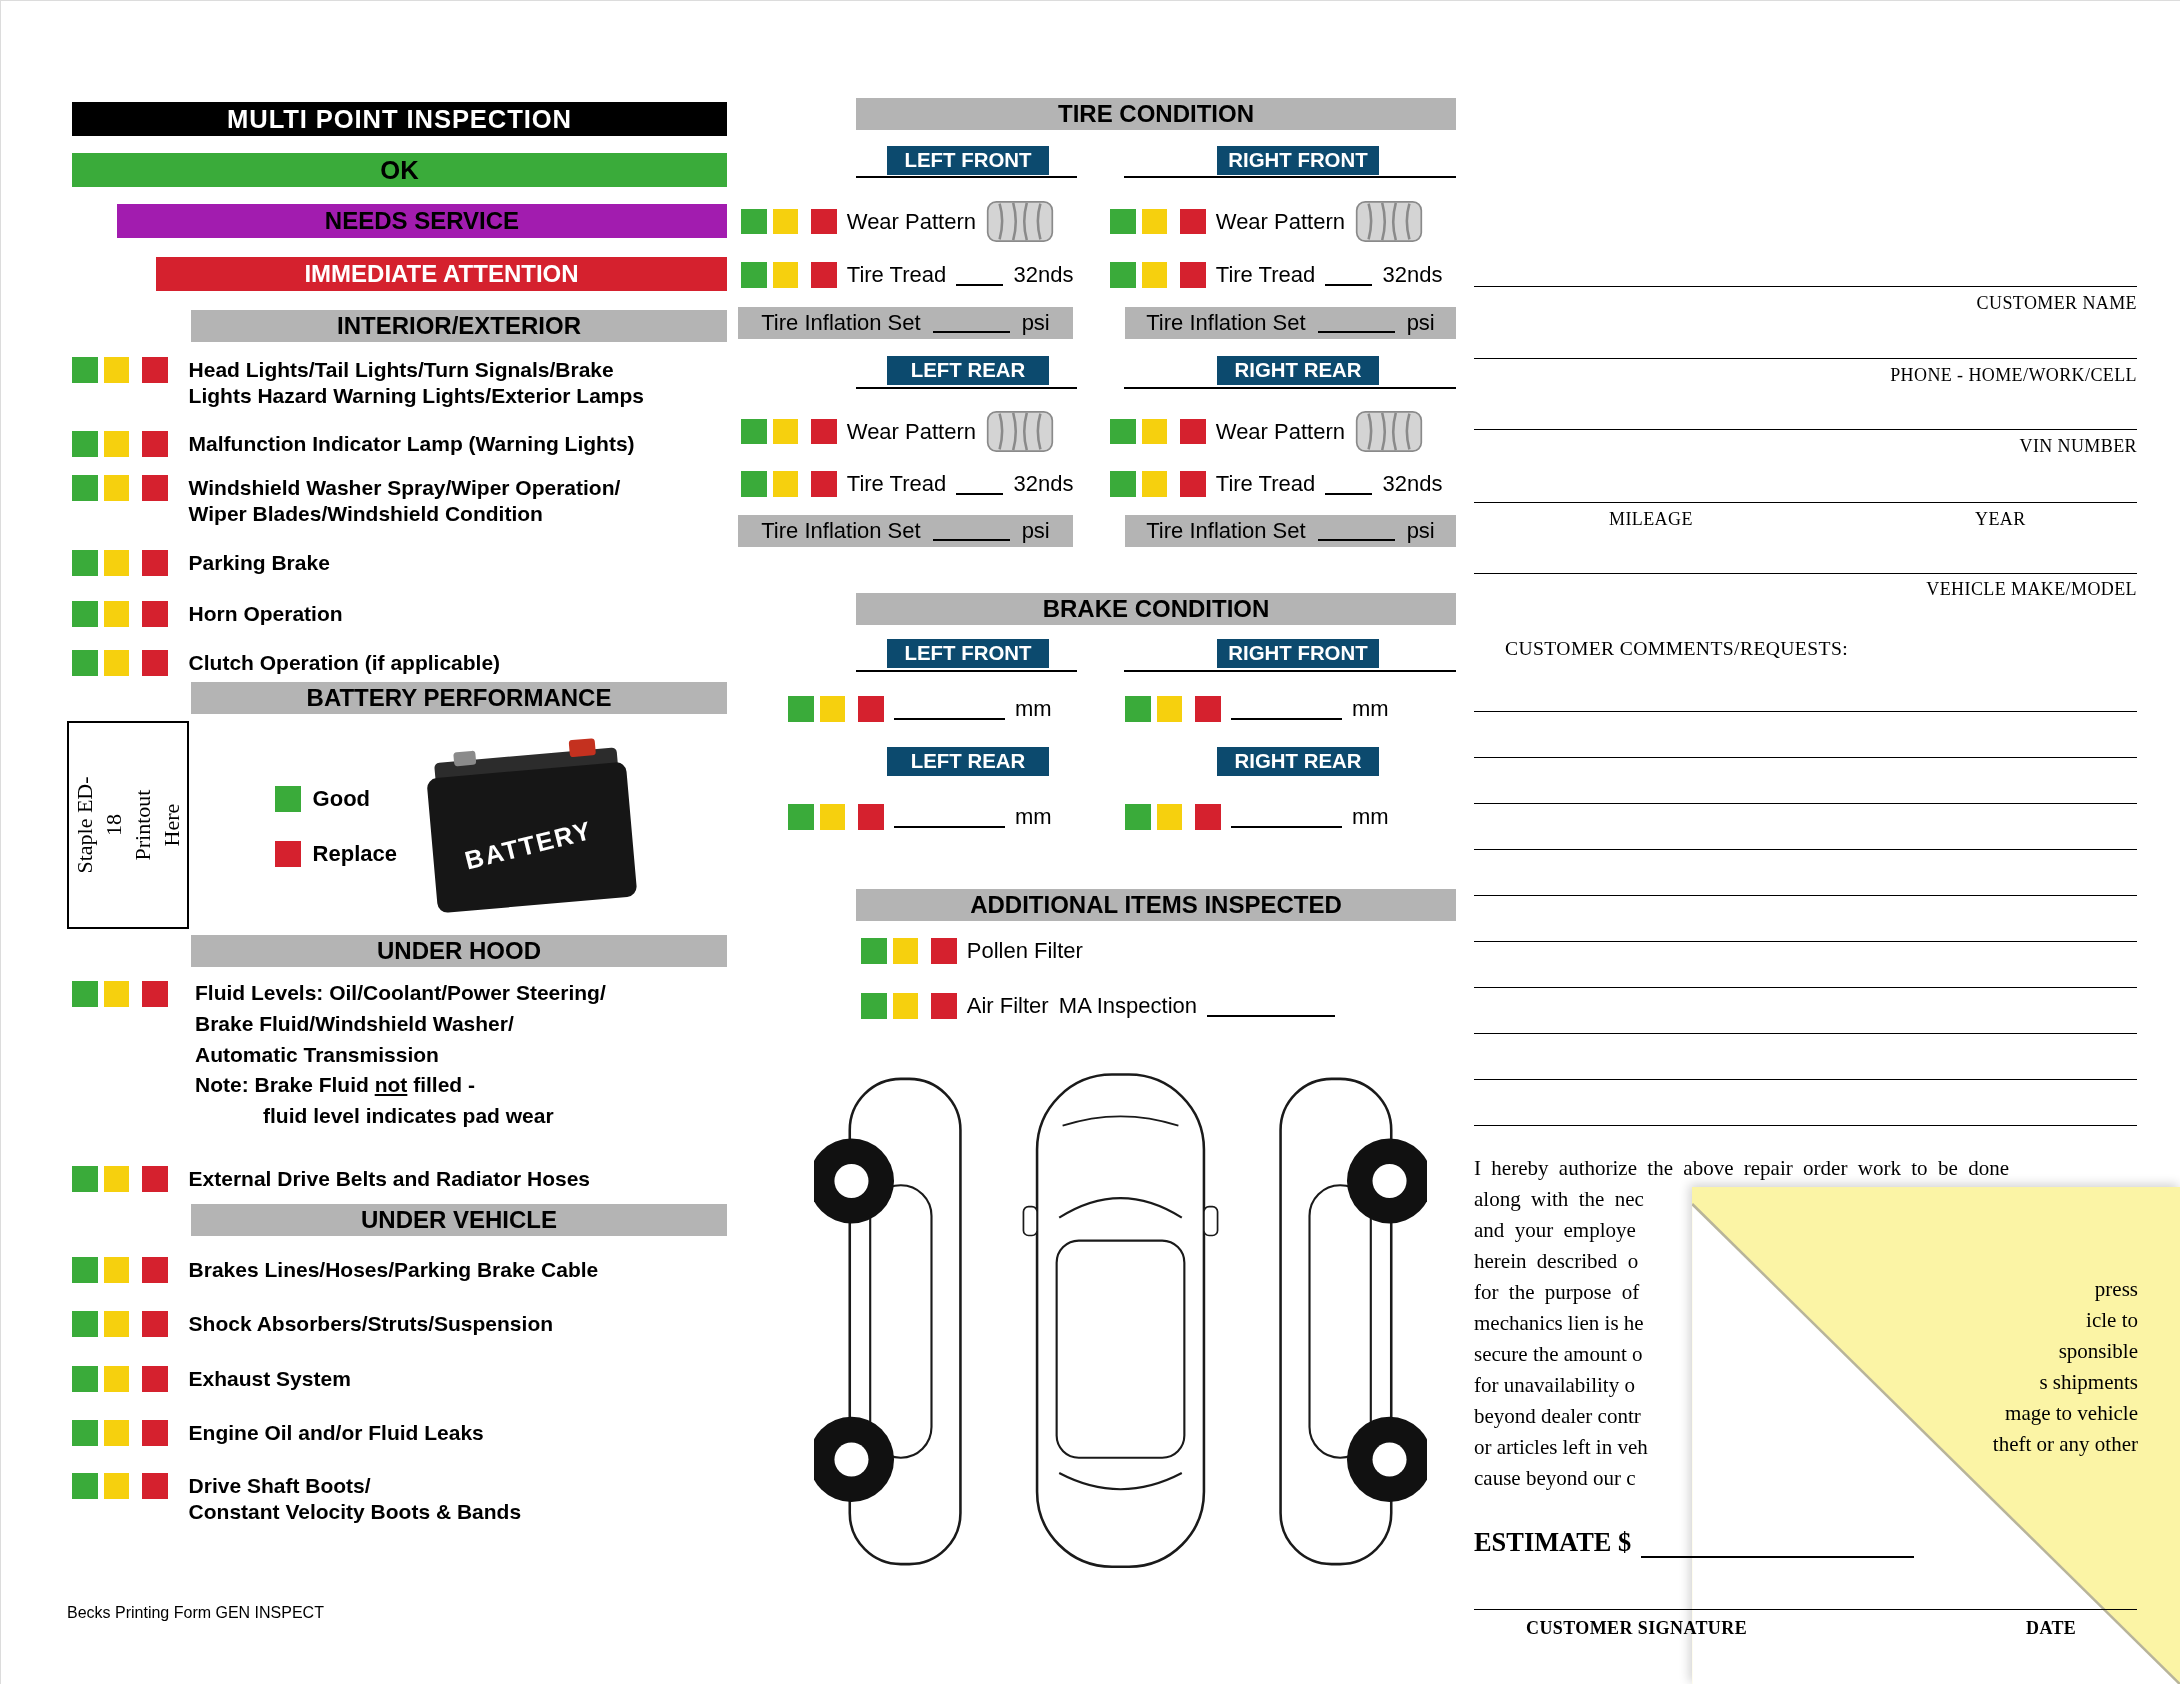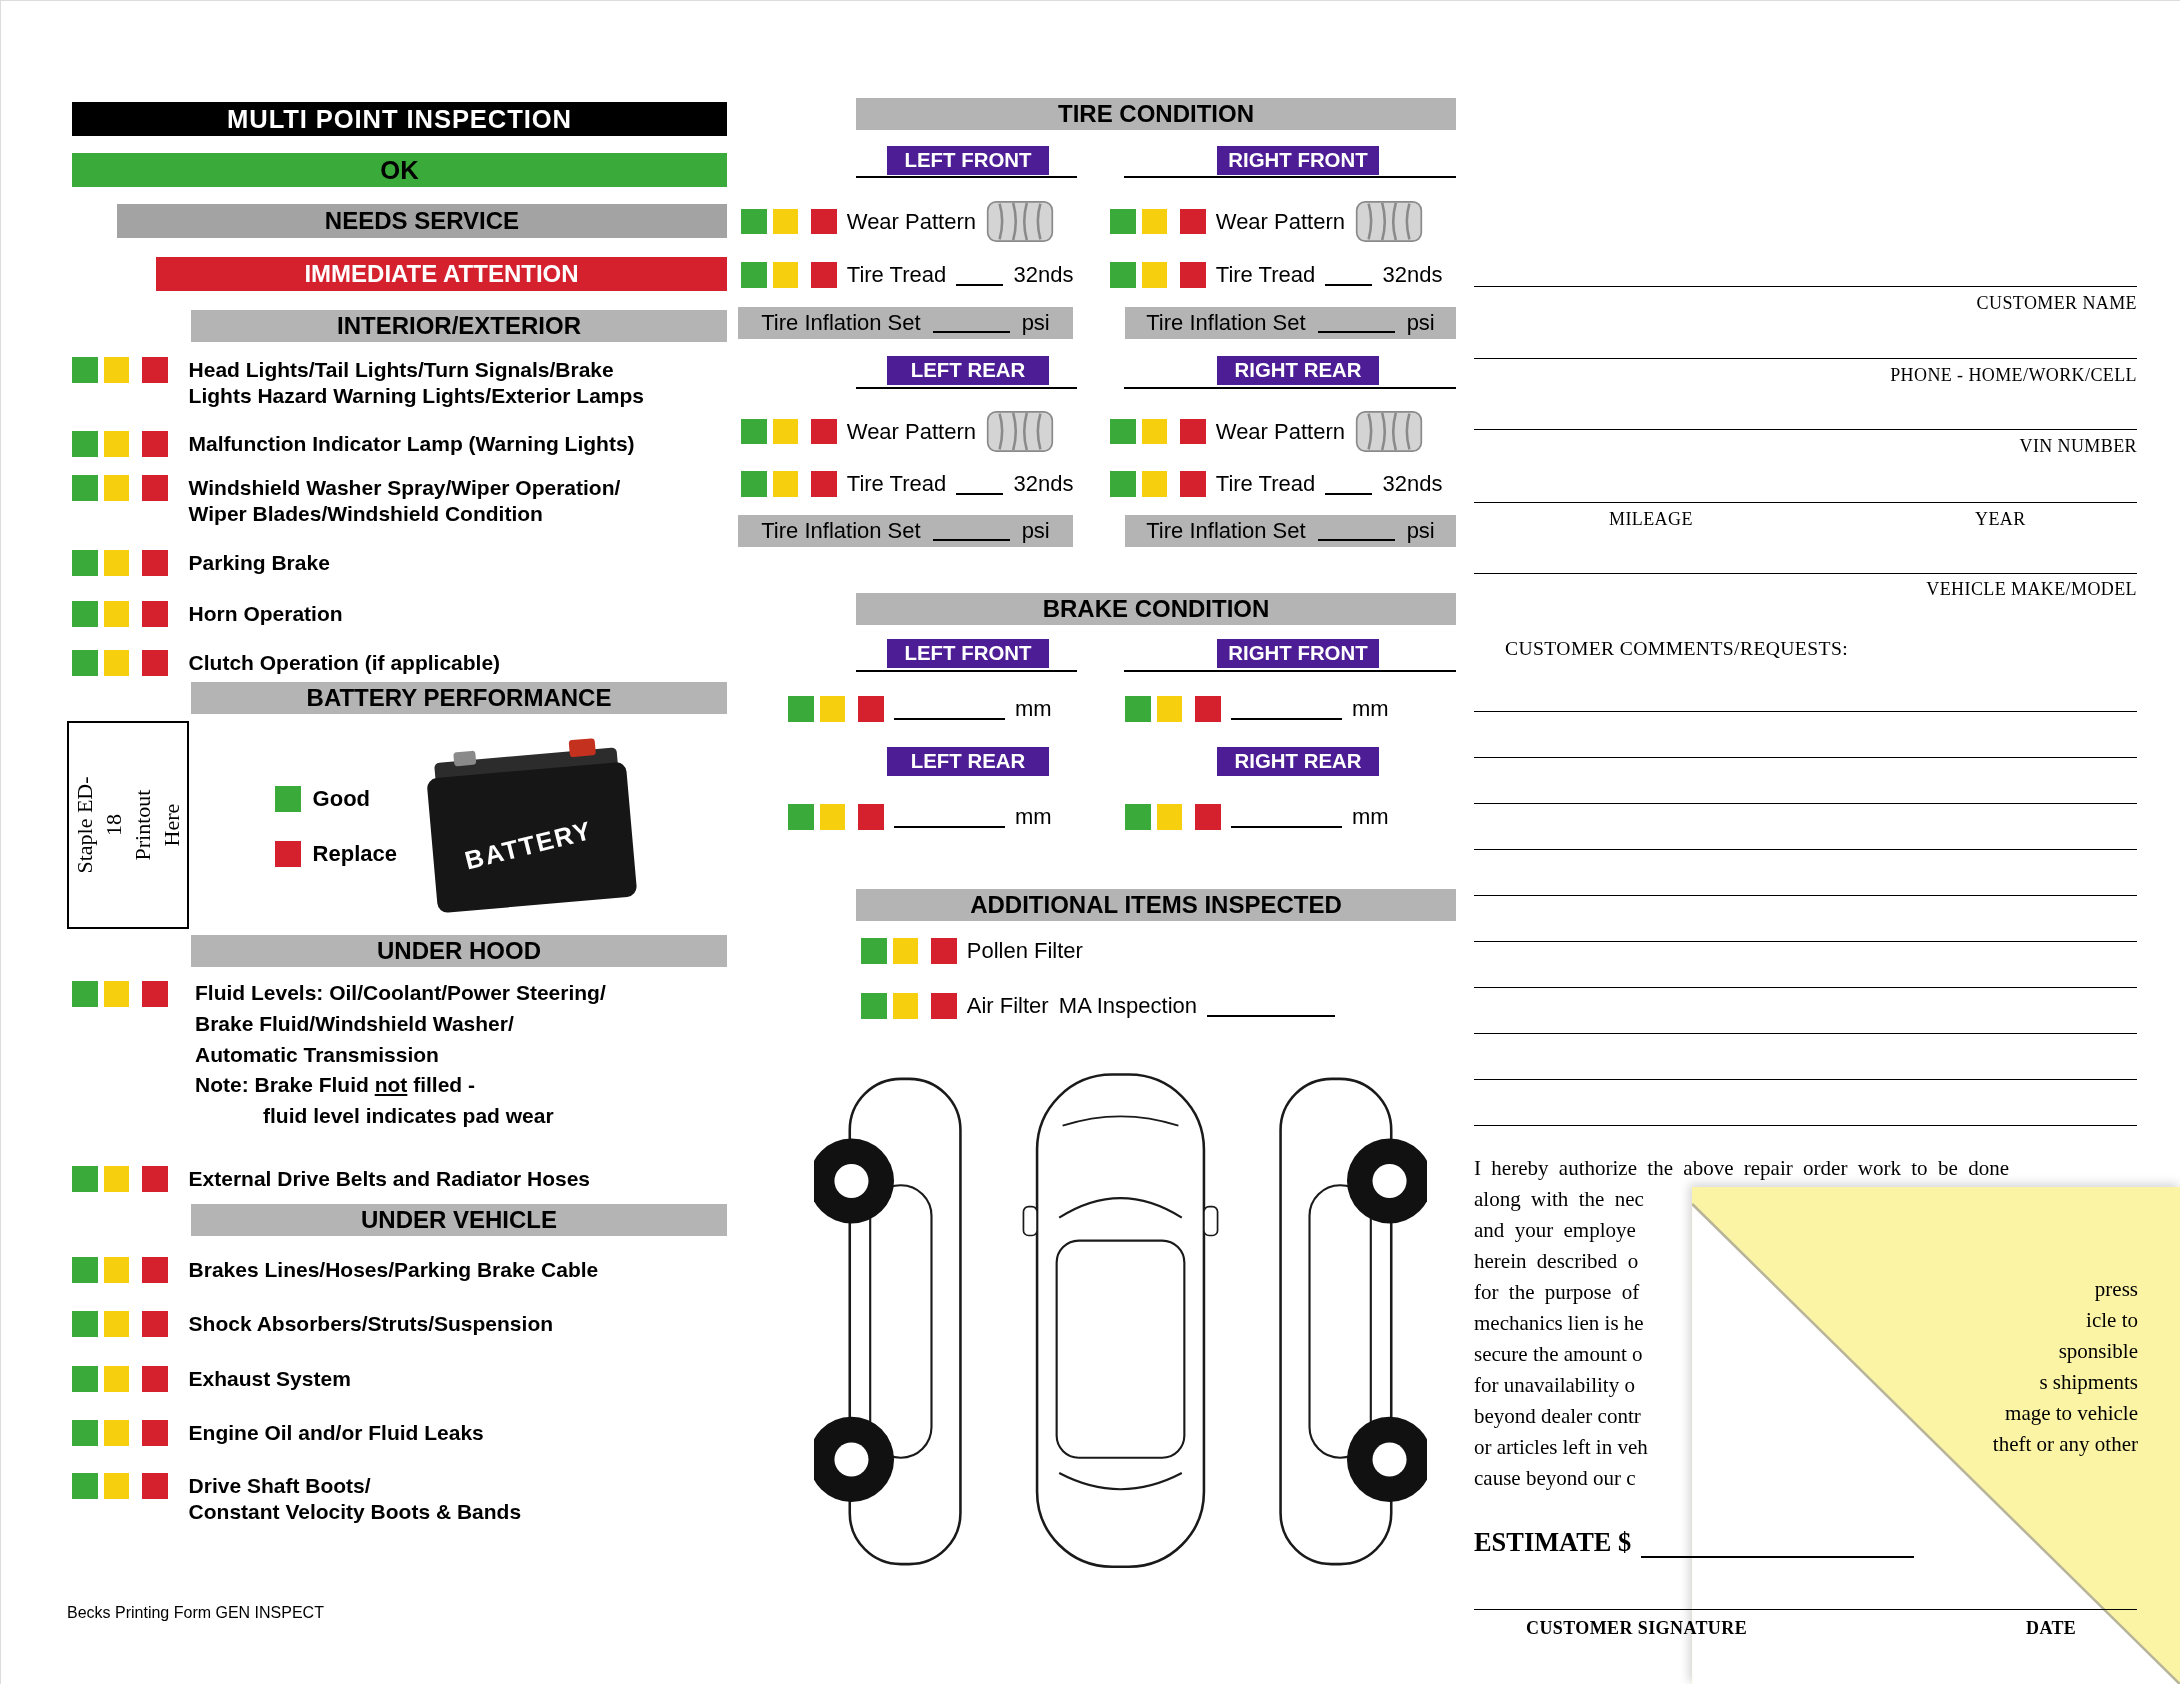--- a/index.html
+++ b/index.html
@@ -3,24 +3,24 @@
 <meta charset="utf-8">
 <style>
   html,body{margin:0;padding:0;background:#fff}
   #page{position:relative;width:2181px;height:1685px;background:#fff;color:#000;
         font-family:"Liberation Sans",sans-serif;overflow:hidden;border:0.9px solid #dcdcdc;box-sizing:border-box}
   .abs{position:absolute}
   
   .bar{position:absolute;display:flex;align-items:center;justify-content:center;font-weight:bold}
   .bar.black{background:#000;color:#fff;font-size:25.6px;letter-spacing:0.9px}
   .bar.green{background:#3AAB3A;color:#000;font-size:25.6px}
-  .bar.yellow{background:#a3a3a3;color:#000;font-size:24px}
+  .bar.yellow{background:#a21caf;color:#000;font-size:24px}
   .bar.red{background:#D5212E;color:#fff;font-size:24px}
   .bar.gray{background:#B4B4B4;color:#000;font-size:24px}
-  .tag{position:absolute;width:162px;height:29px;background:#4c1d95;color:#fff;font-size:20.4px;
+  .tag{position:absolute;width:162px;height:29px;background:#0c4a6e;color:#fff;font-size:20.4px;
        font-weight:bold;display:flex;align-items:center;justify-content:center}
   
   .trio{display:inline-flex;gap:6px;flex:none}
   .trio .sq.r{margin-left:6.8px}
   .sq{width:25.6px;height:25.6px;display:inline-block}
   .sq.g{background:#3AAB3A}.sq.y{background:#F6D00E}.sq.r{background:#D5212E}
   .check-item{position:absolute;display:flex;gap:21px;align-items:flex-start}
   .item-label{font-weight:bold;font-size:21px;line-height:25.6px;white-space:pre-line}
   .row{position:absolute;display:flex;align-items:center;gap:10.2px}
   .lbl{font-weight:normal;font-size:22px;white-space:nowrap}

